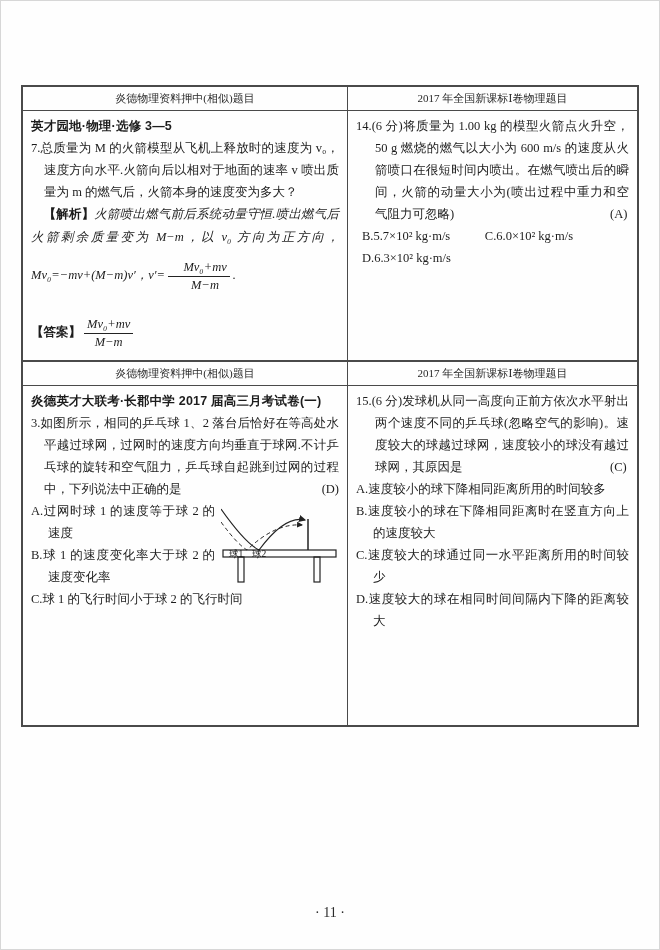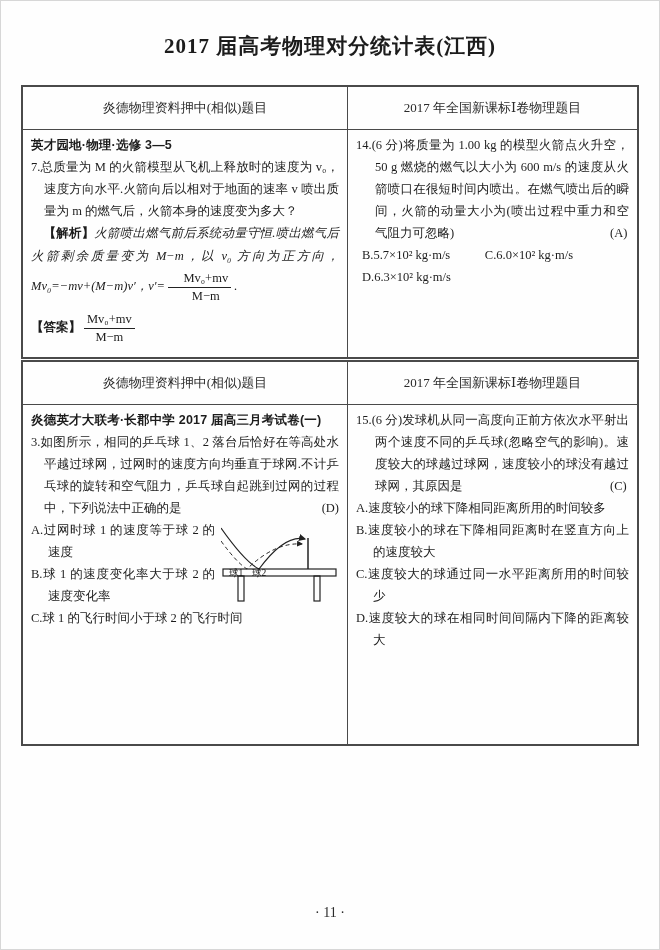--- a/index.html
+++ b/index.html
@@ -11,21 +11,21 @@
   .title{
     position:absolute;top:32px;left:0;width:100%;text-align:center;
     font-size:21px;font-weight:bold;letter-spacing:1px;margin:0;
     font-family:"Liberation Serif","DejaVu Serif",serif;
   }
   .tbl{position:absolute;left:21px;width:614px;border:2px solid #4a4a4a;background:#fefefe;}
   .tbl1{top:85px;}
   .tbl2{top:360px;}
   .tbl-header{display:grid;grid-template-columns:325px 1fr;border-bottom:1px solid #4a4a4a;}
   .tbl-header>div{
-    text-align:center;padding:12px 2px;font-size:13px;color:#2a2a2a;
+    text-align:center;padding:4px 2px;font-size:11px;color:#2a2a2a;
   }
   .tbl-header>div:first-child{border-right:1px solid #4a4a4a;}
   .tbl-body{display:grid;grid-template-columns:325px 1fr;}
   .tbl1 .tbl-body{min-height:196px;}
   .tbl2 .tbl-body{min-height:339px;}
   .cell{font-size:12.5px;line-height:22px;text-align:justify;padding:4px 8px 8px 8px;}
   .cell-left{border-right:1px solid #4a4a4a;}
   .cell p{margin:0;}
   .src{
     font-family:"Liberation Sans","DejaVu Sans",sans-serif;
@@ -36,39 +36,38 @@
   .opt{padding-left:17px;text-indent:-17px;}
   .lbl{
     font-family:Liberation Mono, monospace;
     font-weight:bold;font-style:normal;
   }
   .kai{font-style:italic;}
   .indent1{text-indent:1em;}
   .ansletter{float:right;padding-left:6px;}
   .frac{
     display:inline-block;vertical-align:middle;text-align:center;
-    line-height:15px;margin:4px 3px;
+    line-height:15px;margin:12px 3px;font-style:italic;
   }
   .frac .num{display:block;border-bottom:1px solid #222;padding:0 3px 1px 3px;}
   .frac .den{display:block;padding-top:1px;}
   .opt-grid{display:grid;grid-template-columns:46% 54%;padding-left:6px;}
   .fig{float:right;margin:0 0 2px 6px;}
   .ansline{margin-top:2px;}
   .footer{
     position:absolute;top:905px;left:0;width:100%;text-align:center;
     font-size:14px;color:#2a2a2a;
   }
   .clearfix::after{content:"";display:block;clear:both;}
 </style>
 </head>
 <body>
 
 <div class="page">
 
-  <h1 class="title">2017 届高考物理对分统计表(江西)</h1>
 
   <section class="tbl tbl1">
     <div class="tbl-header">
       <div>炎德物理资料押中(相似)题目</div>
       <div>2017 年全国新课标Ⅰ卷物理题目</div>
     </div>
     <div class="tbl-body">
 
       <div class="cell cell-left">
         <p class="src">英才园地·物理·选修 3—5</p>

